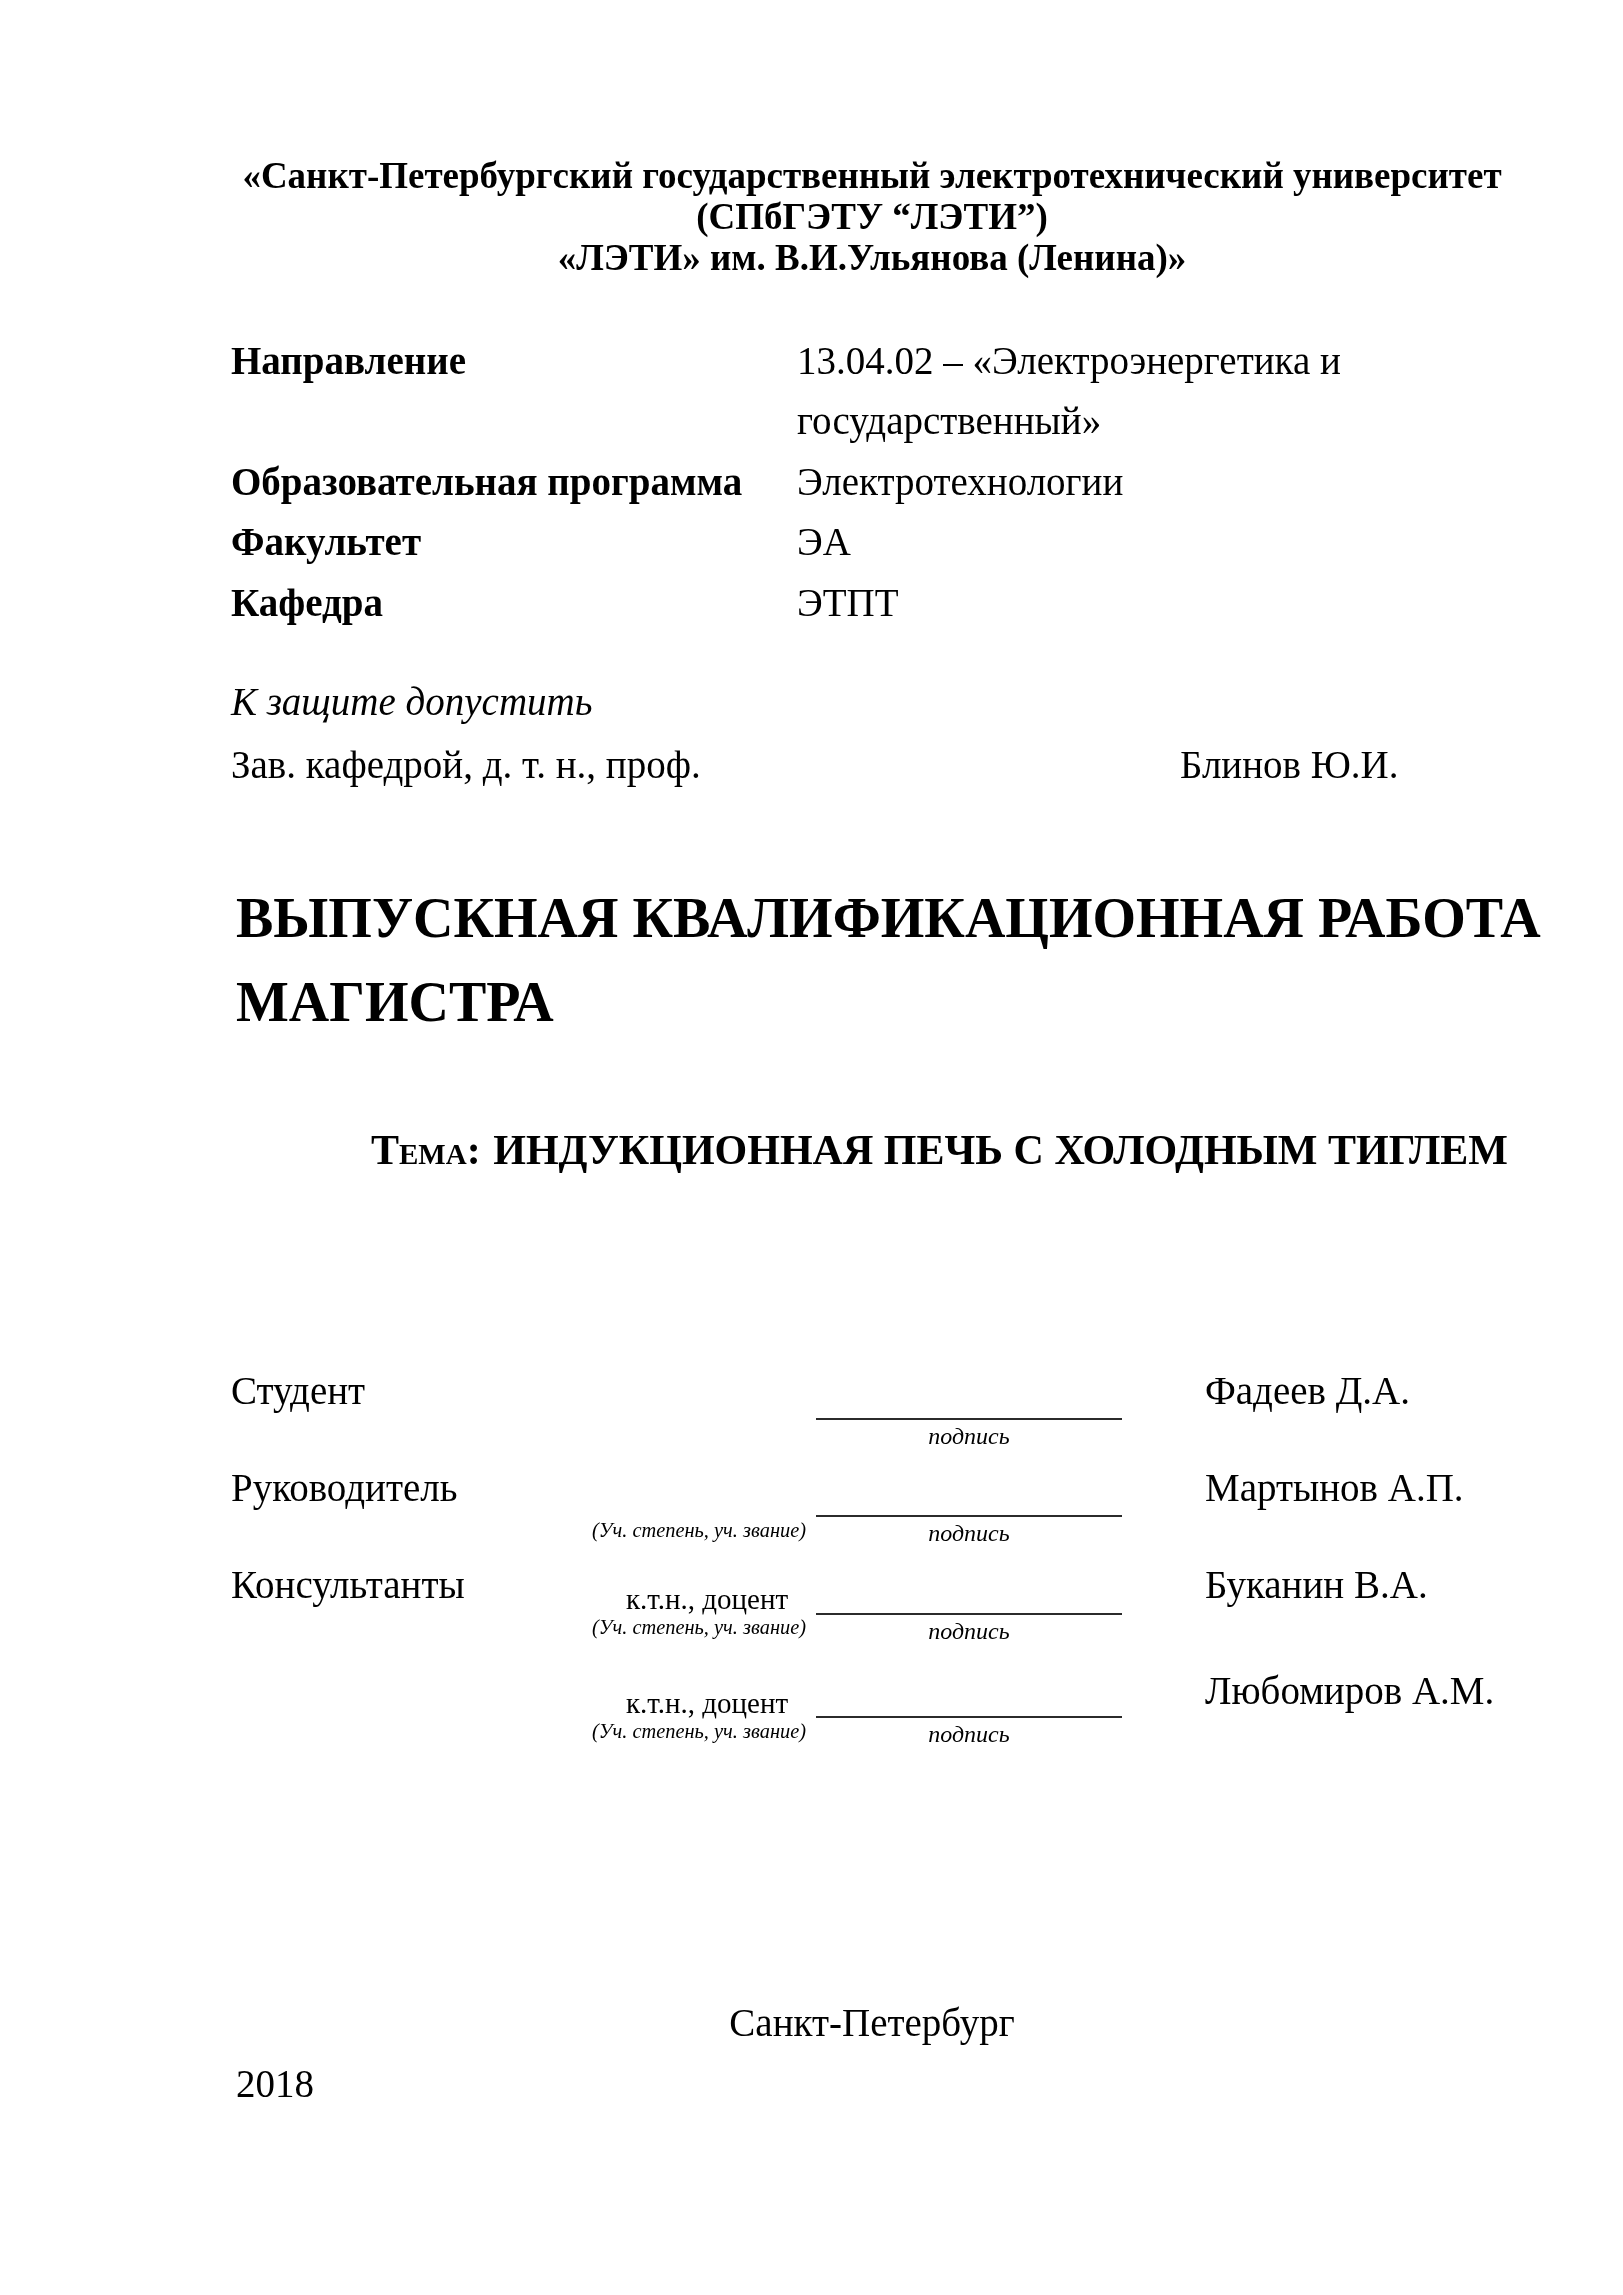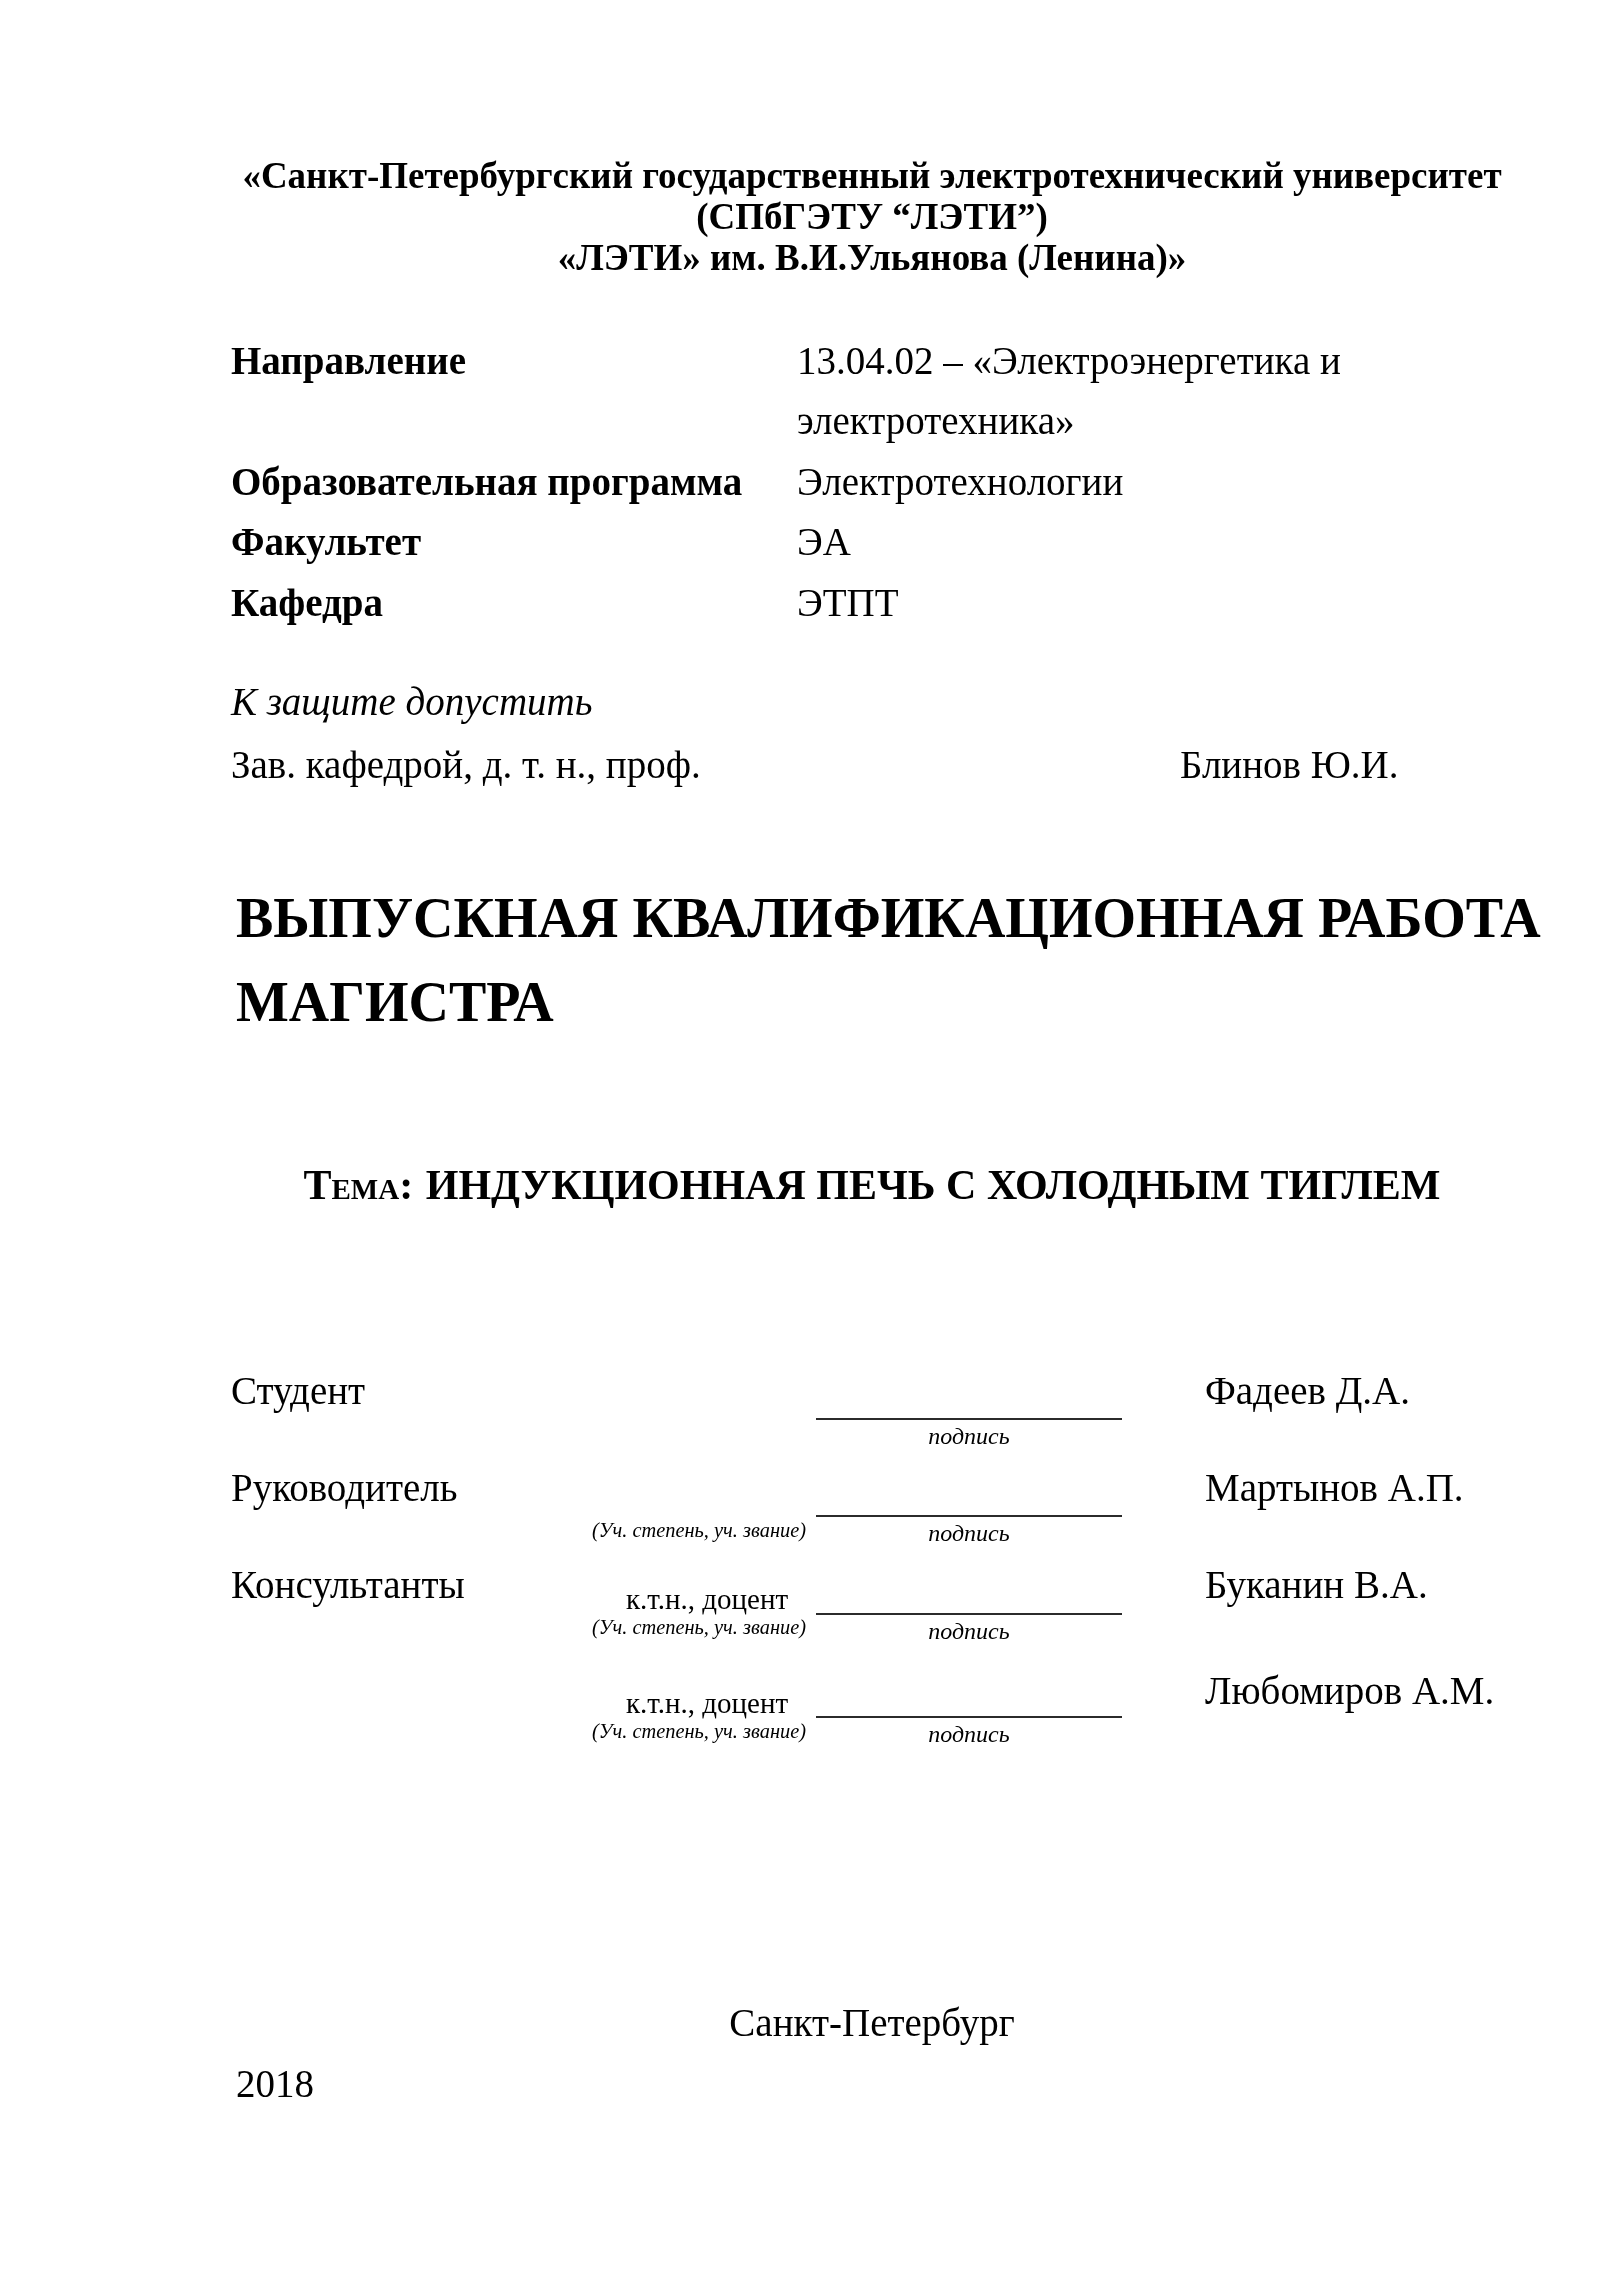--- a/index.html
+++ b/index.html
@@ -71,26 +71,25 @@
     font-size: 56px;
     line-height: 84px;
     white-space: nowrap;
   }
   
   .theme-line {
     position: absolute;
     left: 236px;
     top: 1129px;
     width: 1272px;
-    text-align: center;
+    text-align: right;
     font-weight: bold;
     font-size: 42px;
     line-height: 1;
     white-space: nowrap;
-    margin-top: 35px;
   }
   .theme-label {
     font-variant: small-caps;
     margin-right: 12.6px;
   }
   
   .role-label {
     left: 231px;
     font-size: 39px;
   }
@@ -147,21 +146,21 @@
 <div class="page">
 
   <header class="uni-header">
     <div>«Санкт-Петербургский государственный электротехнический университет</div>
     <div>(СПбГЭТУ “ЛЭТИ”)</div>
     <div>«ЛЭТИ» им. В.И.Ульянова (Ленина)»</div>
   </header>
 
   <div class="abs field-label" style="top:341px">Направление</div>
   <div class="abs field-value" style="top:341px">13.04.02 – «Электроэнергетика и</div>
-  <div class="abs field-value" style="top:401px">электротехника»</div>
+  <div class="abs field-value" style="top:401px">государственный»</div>
 
   <div class="abs field-label" style="top:462px">Образовательная программа</div>
   <div class="abs field-value" style="top:462px">Электротехнологии</div>
 
   <div class="abs field-label" style="top:522px">Факультет</div>
   <div class="abs field-value" style="top:522px">ЭА</div>
 
   <div class="abs field-label" style="top:583px">Кафедра</div>
   <div class="abs field-value" style="top:583px">ЭТПТ</div>
 

